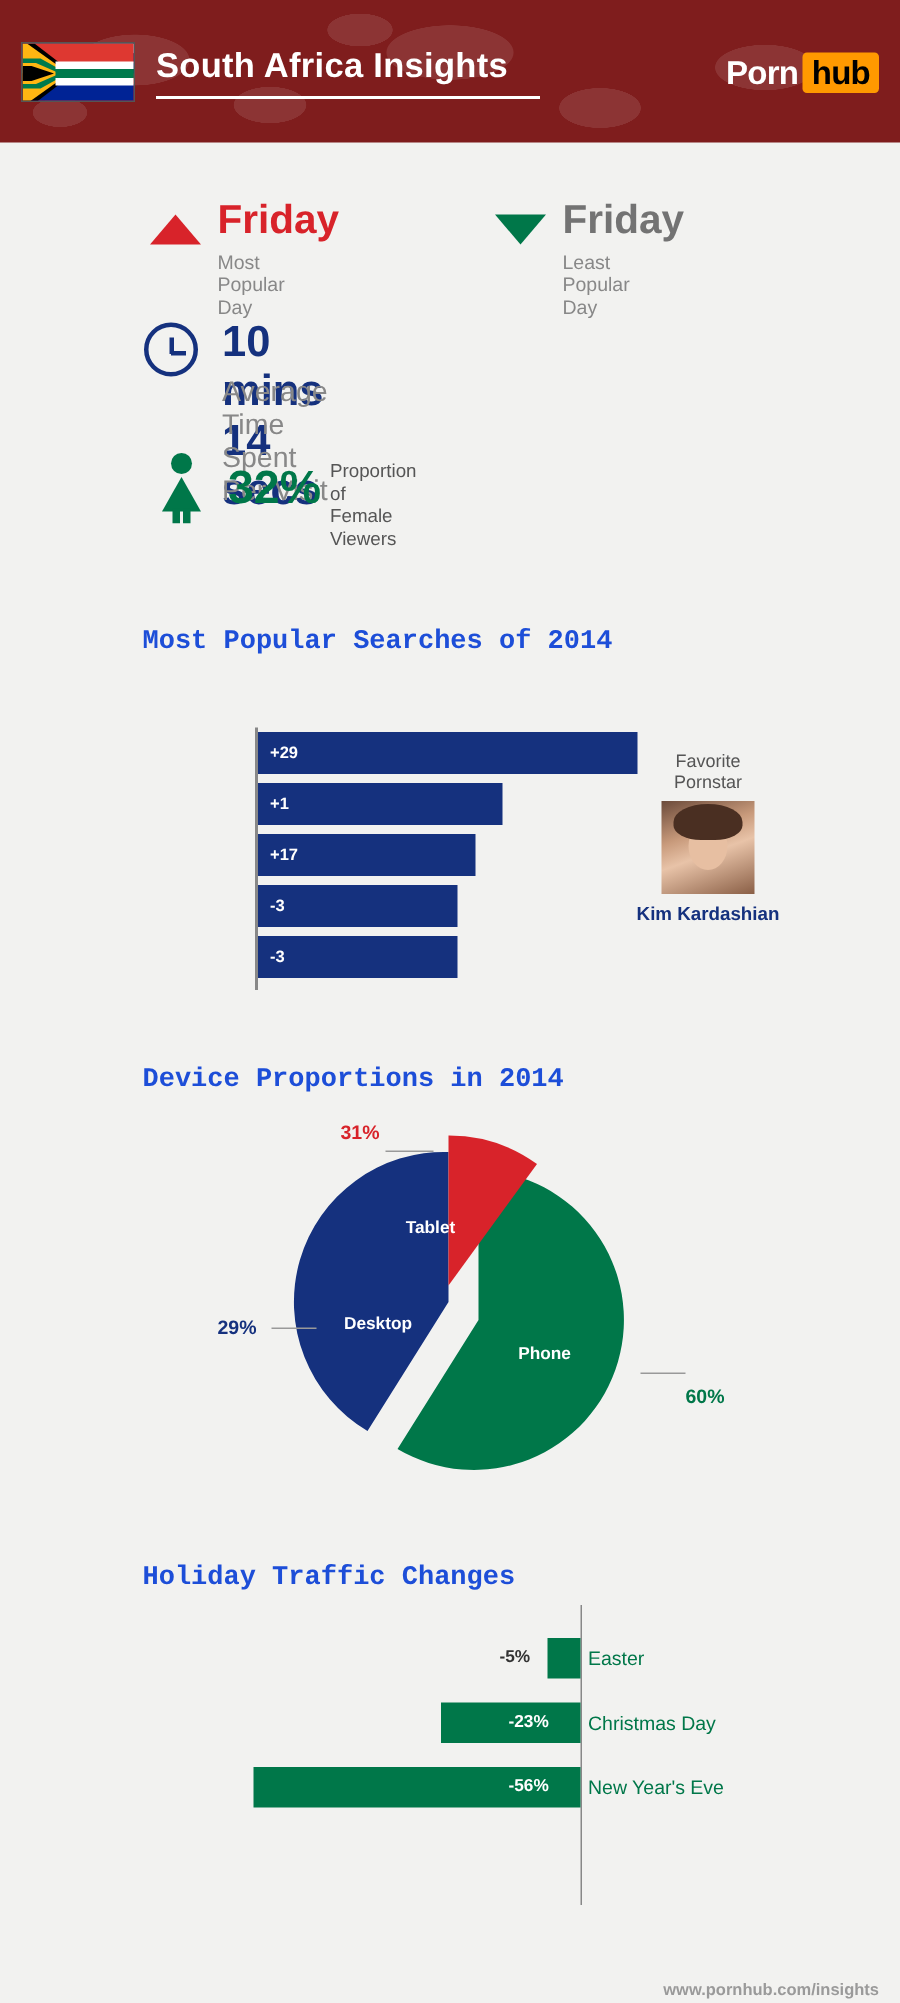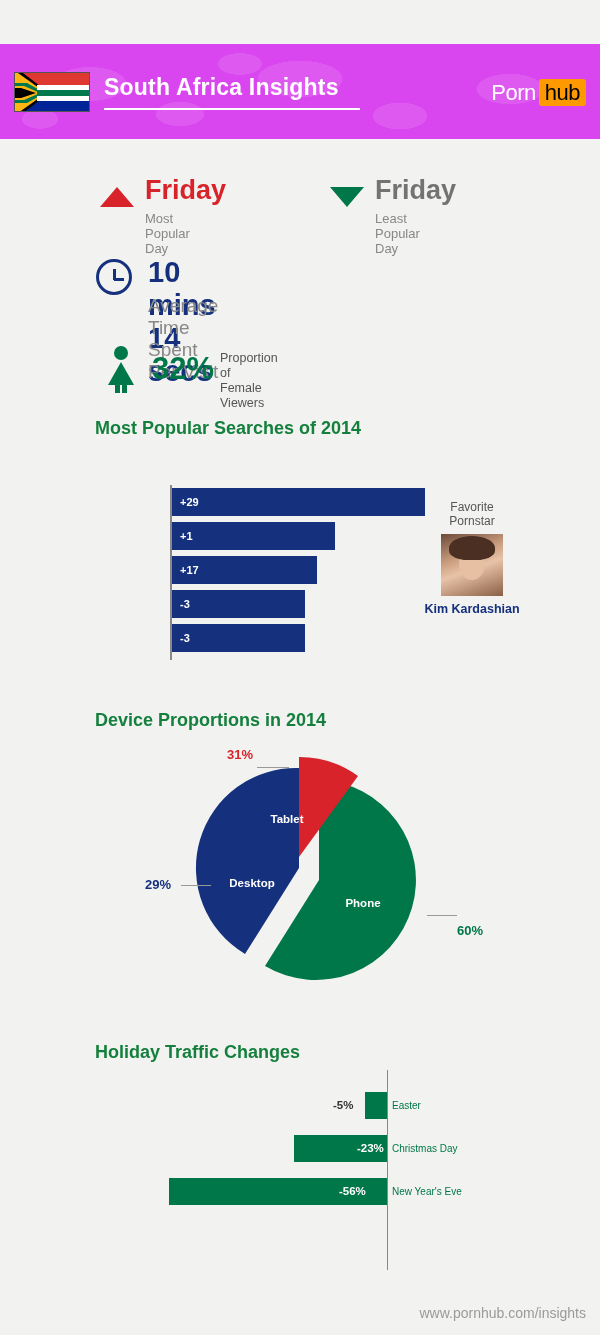--- a/index.html
+++ b/index.html
@@ -9,23 +9,22 @@
     font-family:"Liberation Sans", sans-serif;
     color:#333;
     overflow:hidden;
     position:relative;
   }
 
   
   .header{
     position:relative;
     height:95px;
-    background:#d946ef;
+    background:#7f1d1d;
     overflow:hidden;
-    margin-top:44px;
   }
   .header-map{
     position:absolute;inset:0;
     opacity:.10;
     background:
       radial-gradient(ellipse 60px 28px at 90px 40px,#fff 0 60%,transparent 61%),
       radial-gradient(ellipse 40px 20px at 180px 70px,#fff 0 60%,transparent 61%),
       radial-gradient(ellipse 70px 30px at 300px 35px,#fff 0 60%,transparent 61%),
       radial-gradient(ellipse 45px 22px at 400px 72px,#fff 0 60%,transparent 61%),
       radial-gradient(ellipse 55px 25px at 510px 45px,#fff 0 60%,transparent 61%),
@@ -42,21 +41,21 @@
   .header-title{
     position:absolute;left:104px;top:30px;
     font-size:23px;font-weight:bold;color:#fff;
     letter-spacing:.2px;
   }
   .header-title-underline{
     position:absolute;left:104px;top:64px;width:256px;height:2px;background:#fff;
   }
   .logo{
     position:absolute;right:14px;top:36px;
-    font-size:22px;font-weight:normal;color:#fff;
+    font-size:22px;font-weight:bold;color:#fff;
     letter-spacing:-.5px;
   }
   .logo .hub{
     background:#f90;color:#000;padding:1px 6px;margin-left:3px;border-radius:3px;
   }
 
   
   .stats{position:relative;height:300px;}
   .day-block{position:absolute;top:42px;}
   .day-left{left:100px;}
@@ -87,21 +86,21 @@
   .time-val{position:absolute;left:52px;top:-3px;font-size:29px;font-weight:bold;color:#15317e;}
   .time-sub{position:absolute;left:52px;top:36px;font-size:19px;color:#888;}
 
   .fem-row{position:absolute;top:208px;left:96px;}
   .fem-icon{position:absolute;left:8px;top:-2px;width:34px;height:48px;}
   .fem-pct{position:absolute;left:56px;top:4px;font-size:31px;font-weight:bold;color:#007749;}
   .fem-sub{position:absolute;left:124px;top:4px;font-size:12.5px;color:#555;line-height:15px;}
 
   
   .sec-title{
-    position:absolute;left:95px;font-size:18px;font-weight:bold;color:#15803d;
+    position:absolute;left:95px;font-size:18px;font-weight:bold;color:#1d4ed8;font-family:Liberation Mono, monospace;
   }
 
   
   .searches{position:absolute;top:470px;left:0;width:600px;height:230px;}
   .s-axis{position:absolute;left:170px;top:15px;width:2px;height:175px;background:#888;}
   .s-row{position:absolute;left:0;height:28px;}
   .s-bar{
     position:absolute;left:172px;height:28px;background:#15317e;
   }
   .s-val{
@@ -134,26 +133,26 @@
   }
   .pie-pct{position:absolute;font-size:13px;font-weight:bold;}
   .leader{position:absolute;background:#999;height:1px;}
 
   
   .holiday{position:absolute;top:1030px;left:0;width:600px;height:250px;}
   .h-axis{position:absolute;left:387px;top:40px;width:1px;height:200px;background:#888;}
   .h-bar{position:absolute;background:#007749;height:27px;}
   .h-pct{position:absolute;font-size:11.5px;font-weight:bold;color:#333;line-height:27px;}
   .h-pct.inside{color:#fff;}
-  .h-name{position:absolute;left:392px;font-size:10px;color:#007749;line-height:27px;}
+  .h-name{position:absolute;left:392px;font-size:13px;color:#007749;line-height:27px;}
 
   
   .footer{
-    position:absolute;right:14px;bottom:14px;
-    font-size:14px;color:#9a9a9a;
+    position:absolute;right:14px;bottom:2px;
+    font-size:11px;color:#9a9a9a;font-weight:bold;
   }
 </style>
 </head>
 <body>
 
 <div class="header">
   <div class="header-map"></div>
   <div class="flag">
     <svg width="76" height="40" viewBox="0 0 76 40" preserveAspectRatio="none">
       <rect width="76" height="20" fill="#002395"></rect>
@@ -295,21 +294,21 @@
   <div class="h-axis"></div>
 
   <div>
     <div class="h-bar" style="left:365px;top:62px;width:22px;"></div>
     <div class="h-pct" style="left:333px;top:62px;">-5%</div>
     <div class="h-name" style="top:62px;">Easter</div>
   </div>
 
   <div>
     <div class="h-bar" style="left:294px;top:105px;width:93px;"></div>
-    <div class="h-pct inside" style="left:357px;top:105px;">-23%</div>
+    <div class="h-pct inside" style="left:339px;top:105px;">-23%</div>
     <div class="h-name" style="top:105px;">Christmas Day</div>
   </div>
 
   <div>
     <div class="h-bar" style="left:169px;top:148px;width:218px;"></div>
     <div class="h-pct inside" style="left:339px;top:148px;">-56%</div>
     <div class="h-name" style="top:148px;">New Year's Eve</div>
   </div>
 </div>
 

